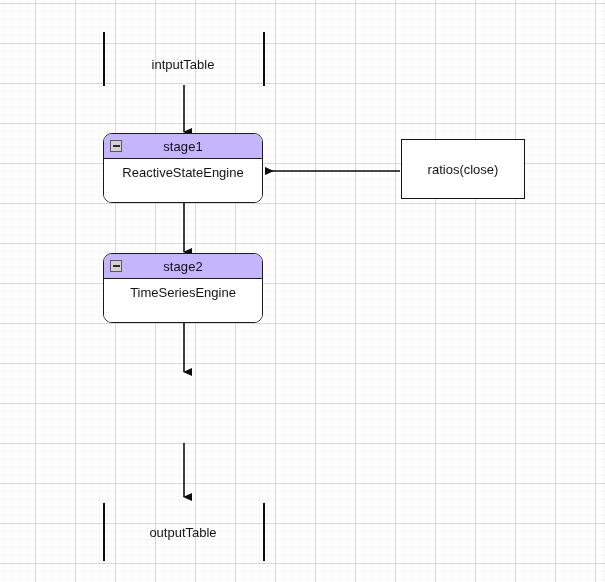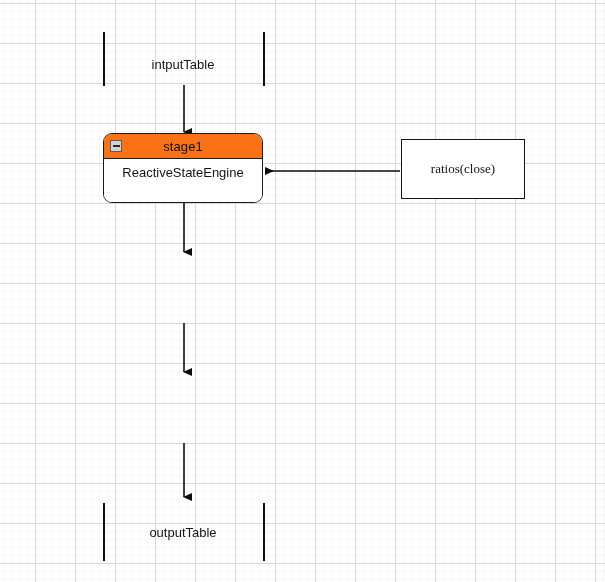--- a/index.html
+++ b/index.html
@@ -47,21 +47,21 @@
     height: 70px;
     border: 1.4px solid #1a1a1a;
     border-radius: 9px;
     background: #ffffff;
     box-sizing: border-box;
     overflow: hidden;
   }
   .stage-header {
     position: relative;
     height: 25px;
-    background: #f97316;
+    background: #c4b5fd;
     border-bottom: 1.4px solid #1a1a1a;
     display: flex;
     align-items: center;
     justify-content: center;
     box-sizing: border-box;
   }
   .stage-title {
     font-size: 13px;
     color: #111111;
     letter-spacing: 0.1px;
@@ -108,21 +108,20 @@
     border: 1.6px solid #141414;
     background: #ffffff;
     box-sizing: border-box;
     display: flex;
     align-items: center;
     justify-content: center;
   }
   .plain-box-label {
     font-size: 13px;
     color: #141414;
-    font-family: Liberation Serif, serif;
   }
 
   
   .terminal {
     position: absolute;
   }
   .terminal-bar {
     position: absolute;
     width: 1.6px;
     background: #0d0d0d;
@@ -170,20 +169,29 @@
   <div class="stage-box" style="left:103px; top:133px;">
     <div class="stage-header">
       <span class="collapse-icon"></span>
       <span class="stage-title">stage1</span>
     </div>
     <div class="stage-body">
       <span class="stage-body-label">ReactiveStateEngine</span>
     </div>
   </div>
 
+  <div class="stage-box" style="left:103px; top:253px;">
+    <div class="stage-header">
+      <span class="collapse-icon"></span>
+      <span class="stage-title">stage2</span>
+    </div>
+    <div class="stage-body">
+      <span class="stage-body-label">TimeSeriesEngine</span>
+    </div>
+  </div>
 
 
   <div class="plain-box" style="left:401px; top:139px; width:124px; height:60px;">
     <span class="plain-box-label">ratios(close)</span>
   </div>
 
   <div class="terminal" style="left:0; top:0; width:605px; height:582px;margin-top:8px;">
     <div class="terminal-bar" style="left:103px; top:495px; height:58px;"></div>
     <div class="terminal-bar" style="left:263px; top:495px; height:58px;"></div>
     <div class="terminal-label" style="left:103px; top:517px; width:160px;">outputTable</div>

